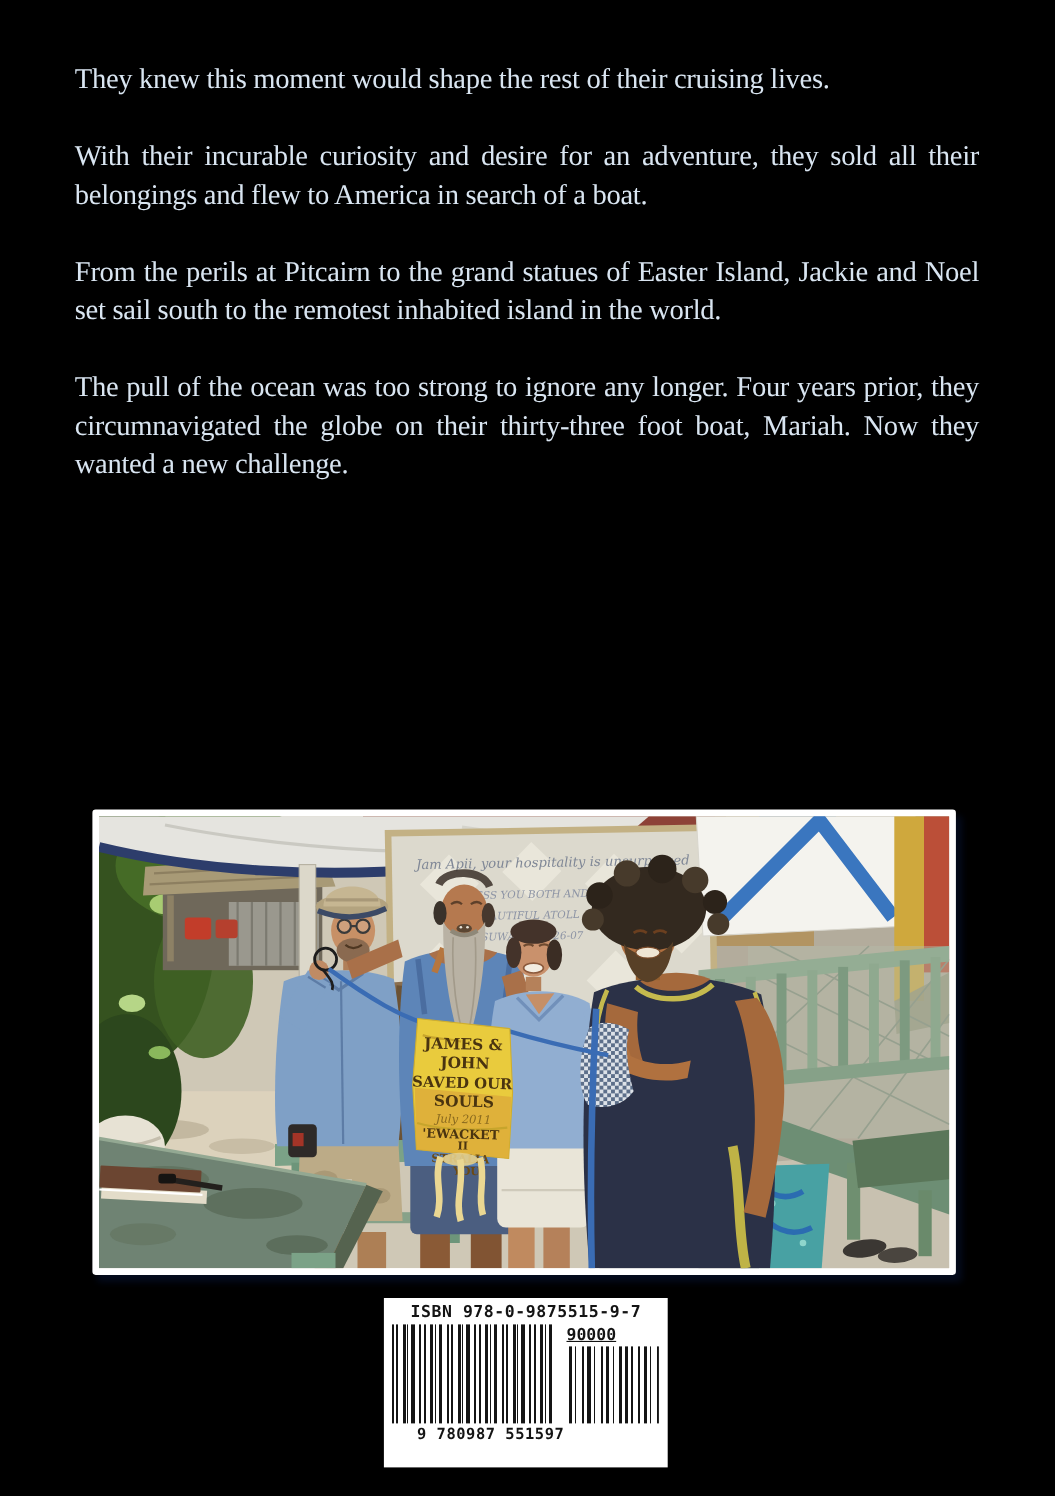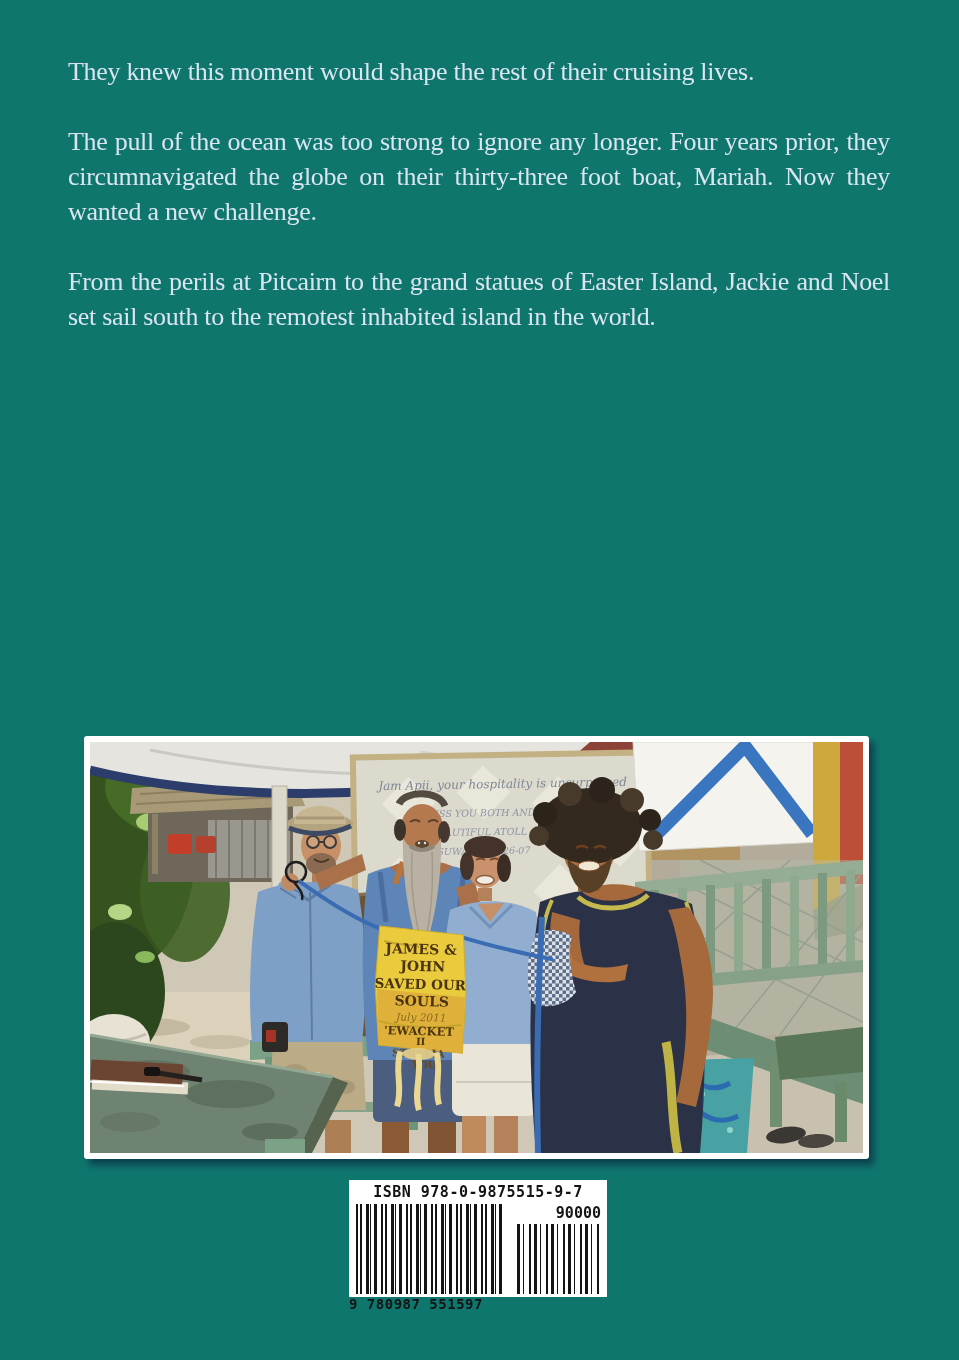--- a/index.html
+++ b/index.html
@@ -1,51 +1,52 @@
 <!DOCTYPE html>
 <html><head>
 <meta charset="utf-8">
 <style>
   html,body{margin:0;padding:0;background:#2e5ea9;}
-  .cover{position:relative;width:959px;height:1360px;background:#0f766e;overflow:hidden;
+  .cover{position:relative;width:959px;height:1360px;background:#000000;overflow:hidden;
          font-family:"Liberation Serif", serif;}
   .blurb{position:absolute;left:68px;top:54px;width:822px;color:#d9e5f1;
          font-size:26px;line-height:35px;letter-spacing:-0.3px;}
   .blurb p{margin:0 0 35px 0;text-align:justify;}
   .photo-frame{position:absolute;left:84px;top:736px;width:773px;height:411px;
          background:#ffffff;border:6px solid #ffffff;border-radius:3px;
          box-shadow:5px 6px 7px rgba(8,20,52,0.55);}
   .photo-frame svg{display:block;width:773px;height:411px;}
-  .barcode-box{position:absolute;left:349px;top:1180px;width:258px;height:117px;
+  .barcode-box{position:absolute;left:349px;top:1180px;width:258px;height:154px;
          background:#ffffff;color:#141414;font-family:"DejaVu Sans Mono", monospace;}
   .isbn-label{position:absolute;top:3px;left:0;right:0;text-align:center;
          font-size:15px;font-weight:600;letter-spacing:0.5px;}
   .main-bars{position:absolute;left:7px;top:24px;width:150px;height:90px;
          background:repeating-linear-gradient(90deg,#141414 0 2px,#fff 2px 4px,#141414 4px 6px,
            #fff 6px 10px,#141414 10px 13px,#fff 13px 14px,#141414 14px 15px,#fff 15px 18px,
            #141414 18px 21px,#fff 21px 25px);}
-  .bc-digits{position:absolute;left:0;top:116px;width:164px;text-align:left;
+  .bc-digits{position:absolute;left:0;top:116px;width:164px;text-align:right;
          font-size:14px;font-weight:600;letter-spacing:0.5px;}
-  .supp-code{position:absolute;left:166px;top:24px;width:86px;text-align:right;
-         font-size:15px;font-weight:600;}
+  .supp-code{position:absolute;left:166px;top:24px;width:86px;text-align:left;
+         font-size:15px;font-weight:600;text-decoration:underline;}
   .supp-bars{position:absolute;left:168px;top:44px;width:82px;height:70px;
          background:repeating-linear-gradient(90deg,#141414 0 3px,#fff 3px 6px,#141414 6px 7px,
            #fff 7px 12px,#141414 12px 14px,#fff 14px 17px);}
   .hw{font-family:"DejaVu Serif", serif;font-style:italic;}
   .bn{font-family:"DejaVu Serif", serif;font-weight:bold;}
 </style>
 </head>
 <body>
 
 <div class="cover">
 
   <section class="blurb">
     <p>They knew this moment would shape the rest of their cruising lives.</p>
+    <p>With their incurable curiosity and desire for an adventure, they sold all their belongings and flew to America in search of a boat.</p>
+    <p>From the perils at Pitcairn to the grand statues of Easter Island, Jackie and Noel set sail south to the remotest inhabited island in the world.</p>
     <p>The pull of the ocean was too strong to ignore any longer. Four years prior, they circumnavigated the globe on their thirty-three foot boat, Mariah. Now they wanted a new challenge.</p>
-    <p>From the perils at Pitcairn to the grand statues of Easter Island, Jackie and Noel set sail south to the remotest inhabited island in the world.</p>
   </section>
 
   <figure class="photo-frame" style="margin:0;">
   <svg viewBox="0 0 773 411" xmlns="http://www.w3.org/2000/svg">
     <defs>
       <pattern id="chk" width="7" height="7" patternUnits="userSpaceOnUse">
         <rect width="7" height="7" fill="#dde2e8"></rect>
         <rect width="3.5" height="3.5" fill="#5d6f8a"></rect>
         <rect x="3.5" y="3.5" width="3.5" height="3.5" fill="#5d6f8a"></rect>
       </pattern>

